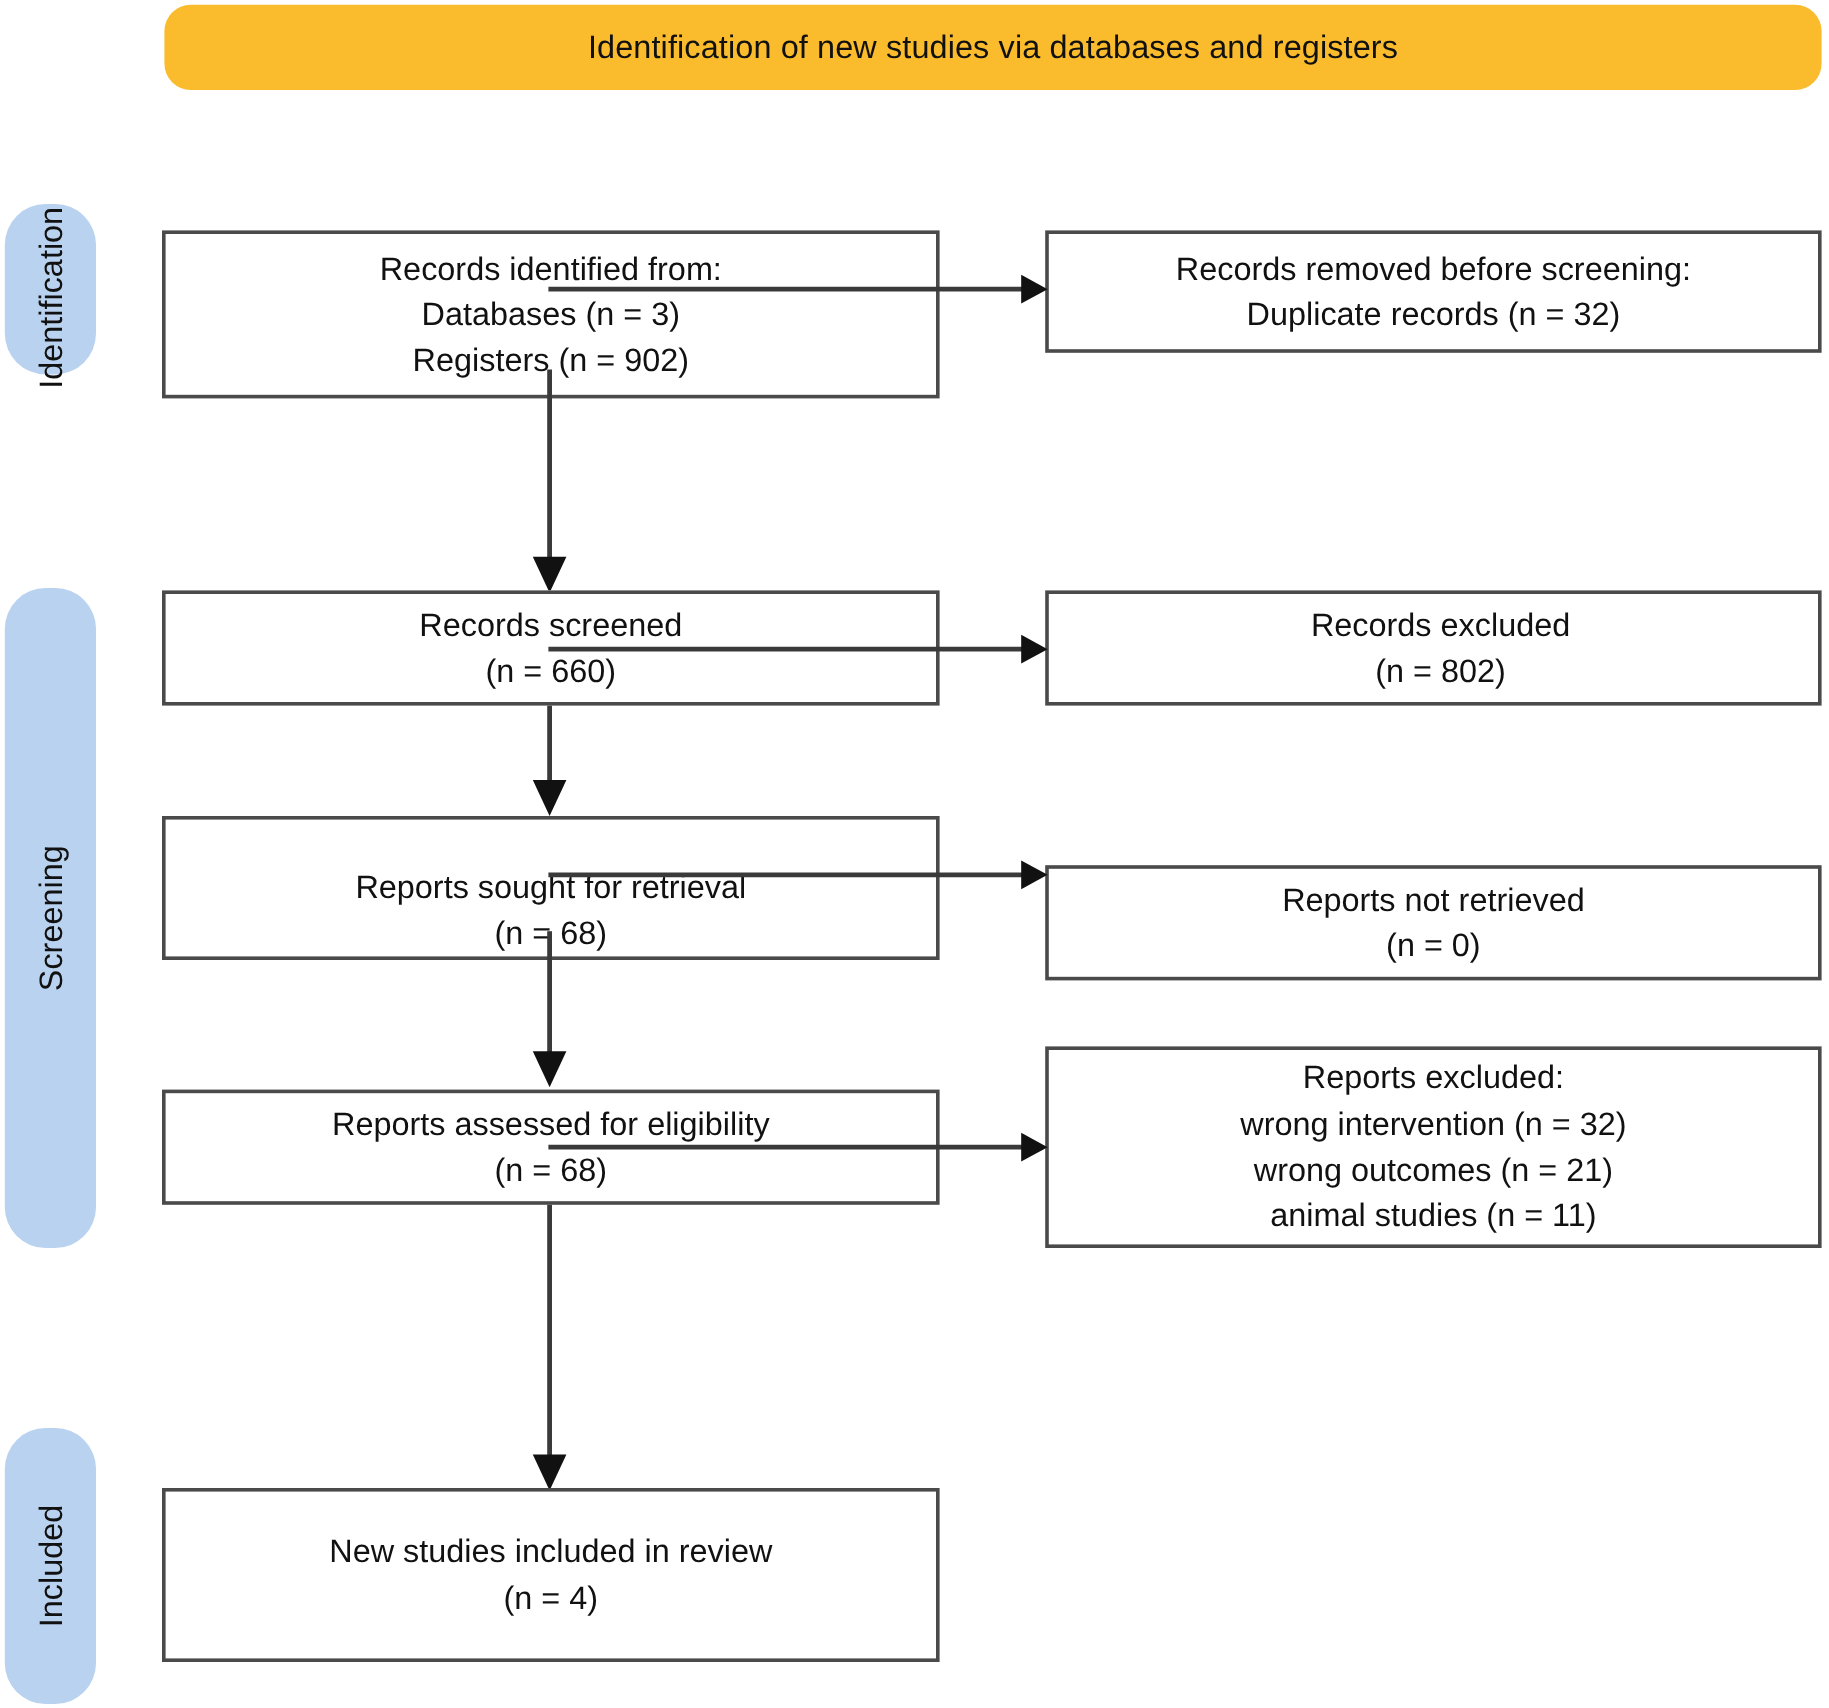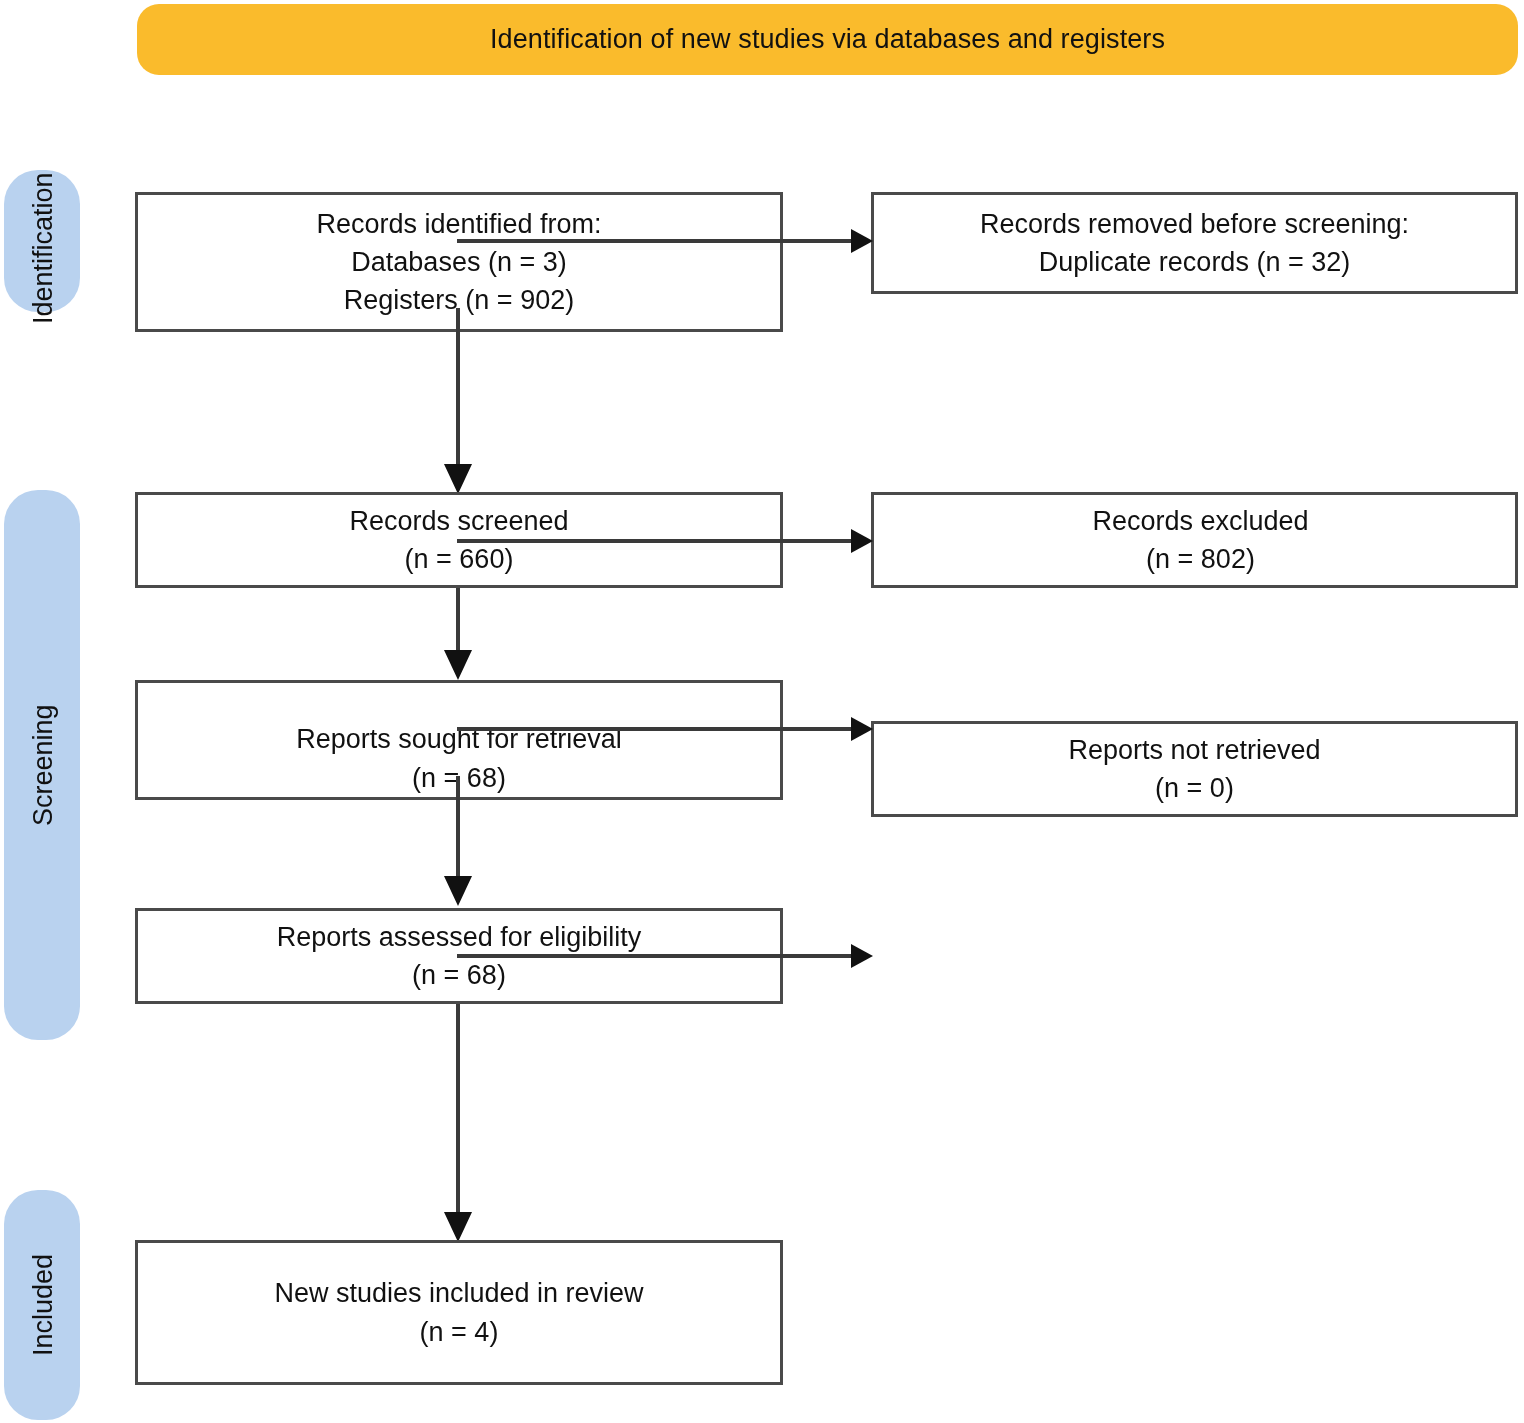--- a/index.html
+++ b/index.html
@@ -171,20 +171,26 @@
       <path d="M9,0 V104" stroke="#3a3a3a" stroke-width="4" fill="none"></path>
       <path d="M-5,100 L9,130 L23,100 Z" fill="#111111"></path>
     </svg>
   </div>
 
   <div class="flow-box" style="left:135px; top:908px; width:648px; height:96px;">
     <span class="box-text">Reports assessed for eligibility
 (n = 68)</span>
   </div>
 
+  <div class="flow-box" style="left:871px; top:872px; width:647px; height:168px;">
+    <span class="box-text">Reports excluded:
+wrong intervention (n = 32)
+wrong outcomes  (n = 21)
+animal studies (n = 11)</span>
+  </div>
 
   <div class="conn" style="left:455px; top:951px;">
     <svg width="420" height="10" viewBox="0 0 420 10">
       <path d="M2,5 H398" stroke="#3a3a3a" stroke-width="4" fill="none"></path>
       <path d="M396,-7 L418,5 L396,17 Z" fill="#111111"></path>
     </svg>
   </div>
 
   <div class="conn" style="left:449px; top:1004px;">
     <svg width="18" height="242" viewBox="0 0 18 242">

